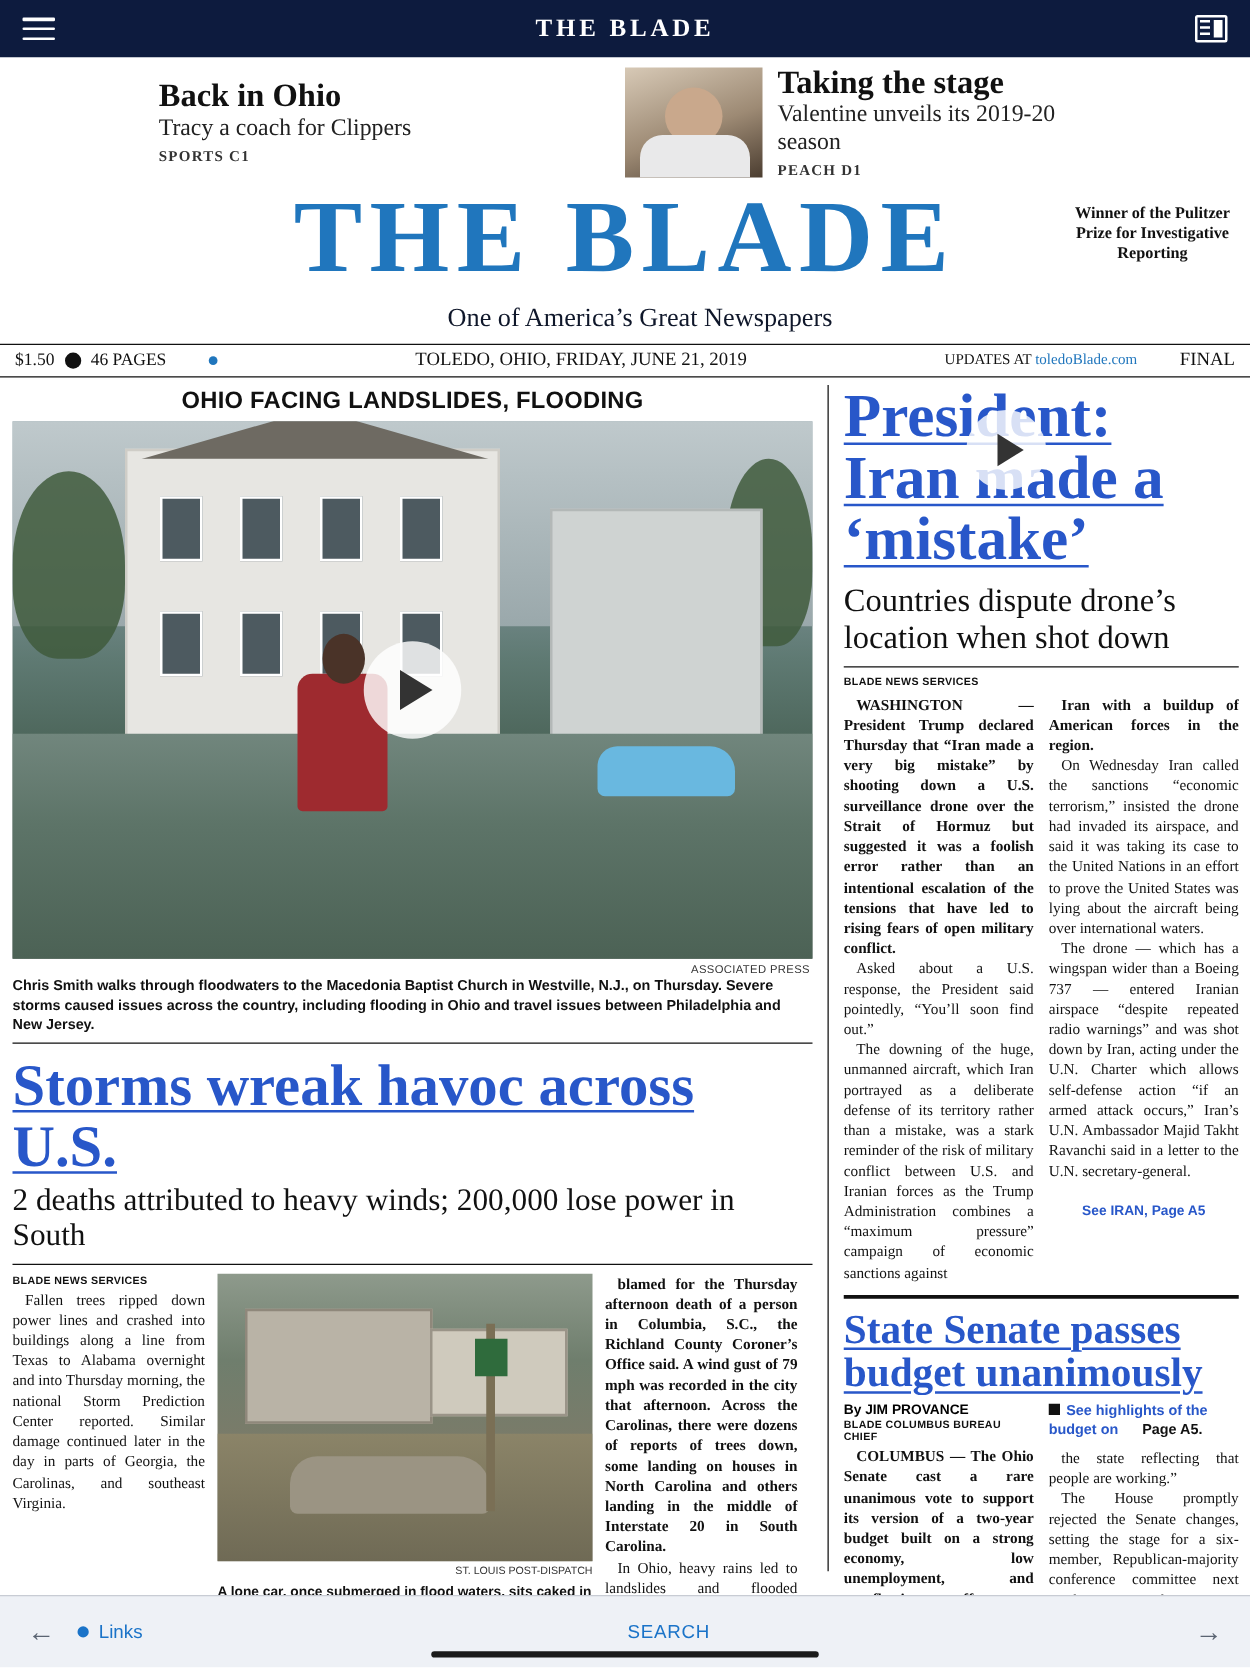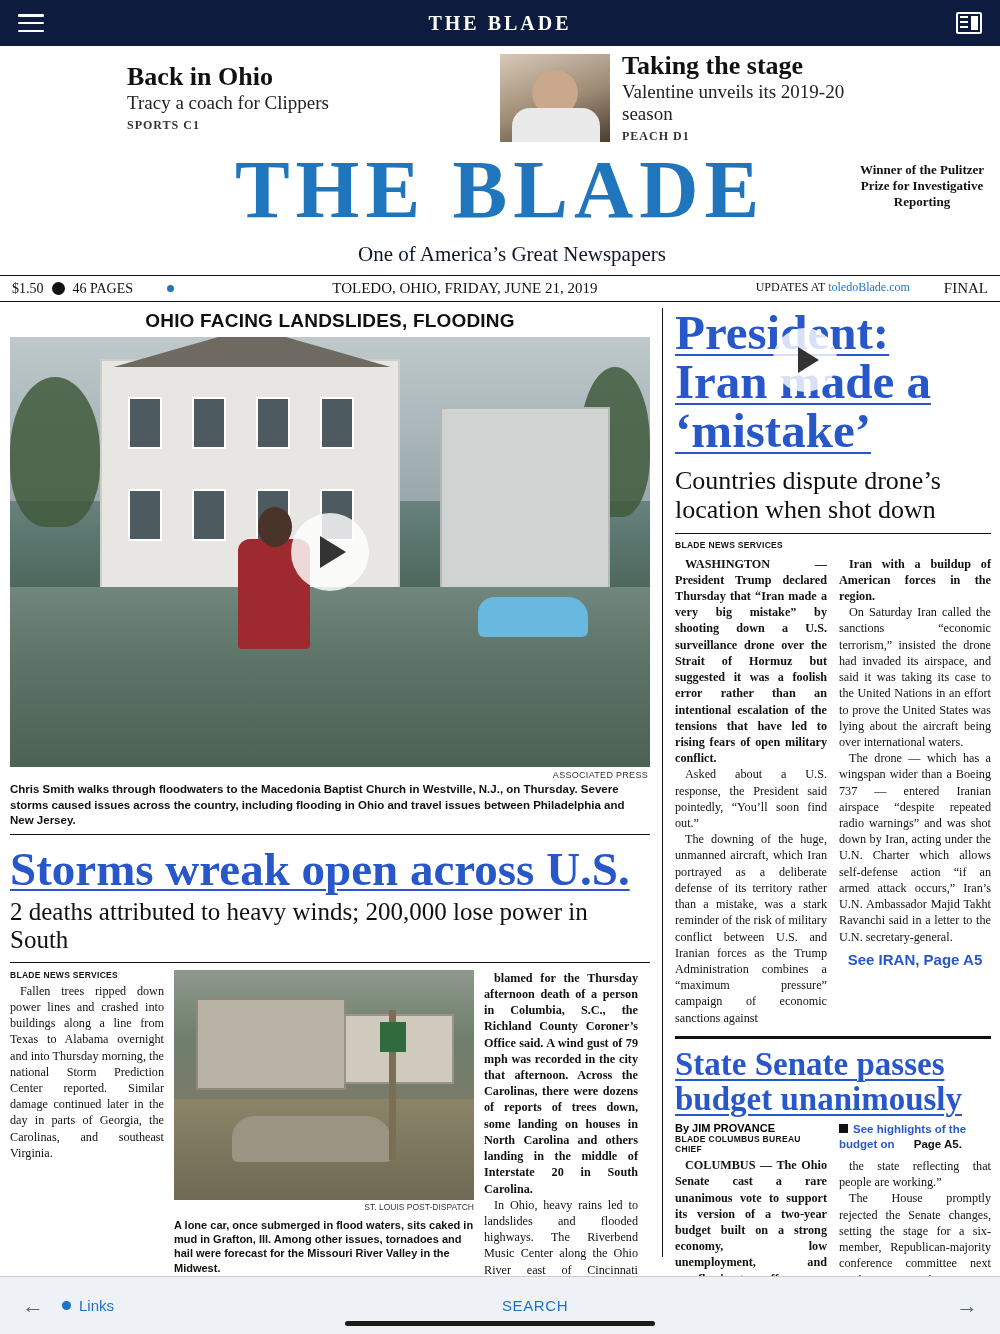--- a/index.html
+++ b/index.html
@@ -131,21 +131,21 @@
   }
   .main-deck { font-size: 25px; color:#111; line-height:1.12; padding-bottom: 8px; border-bottom: 1px solid #111; }
 
   .story-cols { display:flex; gap: 10px; margin-top: 7px; }
   .scol { width: 154px; flex: 0 0 154px; }
   .scol.wide { width: 300px; flex: 0 0 300px; }
   .byline { font-family:"Liberation Sans", sans-serif; font-size: 8.5px; font-weight:700; letter-spacing:.3px; color:#111; margin-bottom: 3px;}
   .txt { font-size: 12.2px; line-height: 1.33; color:#111; text-align: justify; }
   .txt p { text-indent: 10px; margin-bottom: 0; }
   .txt p.first { text-indent: 10px; font-weight: bold; }
-  .jump { color:#2857c9; font-family:"Liberation Sans", sans-serif; font-size: 15px; font-weight:700; text-align:center; margin-top:6px;}
+  .jump { color:#2857c9; font-family:"Liberation Sans", sans-serif; font-size: 11px; font-weight:700; text-align:center; margin-top:18px;}
   .inner-photo {
     width: 100%; height: 230px; position:relative; overflow:hidden;
     background: linear-gradient(180deg,#8e9a8c 0%,#6f7e6d 30%,#7b7b69 60%,#6b6754 100%);
   }
   .inner-photo .bldg { position:absolute; left: 22px; top: 28px; width: 150px; height: 92px; background:#b9b3a6; border:2px solid #8f887b;}
   .inner-photo .bldg2 { position:absolute; right: 20px; top: 44px; width: 110px; height: 70px; background:#cfcabd; border:2px solid #9a9488;}
   .inner-photo .flood { position:absolute; left:0; right:0; bottom:0; height: 44%; background: linear-gradient(180deg,#8b8468,#6f6a55);}
   .inner-photo .sedan { position:absolute; left: 58px; bottom: 38px; width: 160px; height: 46px; background:#9b9483; border-radius: 22px 26px 6px 6px;}
   .inner-photo .pole { position:absolute; left: 215px; top: 40px; width: 7px; height: 150px; background:#7a6f55;}
   .inner-photo .sign { position:absolute; left: 206px; top: 52px; width: 26px; height: 30px; background:#2f6b3c;}
@@ -272,21 +272,21 @@
           <div class="house2"></div>
           <div class="water"></div>
           <div class="car"></div>
           <div class="man-body"></div>
           <div class="man-head"></div>
           <div class="play-btn"></div>
         </div>
         <div class="credit">ASSOCIATED PRESS</div>
         <div class="photo-cap">Chris Smith walks through floodwaters to the Macedonia Baptist Church in Westville, N.J., on Thursday. Severe storms caused issues across the country, including flooding in Ohio and travel issues between Philadelphia and New Jersey.</div>
 
-        <div class="main-head">Storms wreak open across U.S.</div>
+        <div class="main-head">Storms wreak havoc across U.S.</div>
         <div class="main-deck">2 deaths attributed to heavy winds; 200,000 lose power in South</div>
 
         <div class="story-cols">
           <div class="scol">
             <div class="byline">BLADE NEWS SERVICES</div>
             <div class="txt">
               <p>Fallen trees ripped down power lines and crashed into buildings along a line from Texas to Alabama overnight and into Thursday morning, the national Storm Prediction Center reported. Similar damage continued later in the day in parts of Georgia, the Carolinas, and southeast Virginia.</p>
 
             </div>
           </div>
@@ -327,21 +327,21 @@
           <div class="rcol">
             <div class="txt">
               <p class="first">WASHINGTON — President Trump declared Thursday that “Iran made a very big mistake” by shooting down a U.S. surveillance drone over the Strait of Hormuz but suggested it was a foolish error rather than an intentional escalation of the tensions that have led to rising fears of open military conflict.</p>
               <p>Asked about a U.S. response, the President said pointedly, “You’ll soon find out.”</p>
               <p>The downing of the huge, unmanned aircraft, which Iran portrayed as a deliberate defense of its territory rather than a mistake, was a stark reminder of the risk of military conflict between U.S. and Iranian forces as the Trump Administration combines a “maximum pressure” campaign of economic sanctions against</p>
             </div>
           </div>
           <div class="rcol">
             <div class="txt">
               <p class="first">Iran with a buildup of American forces in the region.</p>
-              <p>On Saturday Iran called the sanctions “economic terrorism,” insisted the drone had invaded its airspace, and said it was taking its case to the United Nations in an effort to prove the United States was lying about the aircraft being over international waters.</p>
+              <p>On Wednesday Iran called the sanctions “economic terrorism,” insisted the drone had invaded its airspace, and said it was taking its case to the United Nations in an effort to prove the United States was lying about the aircraft being over international waters.</p>
               <p>The drone — which has a wingspan wider than a Boeing 737 — entered Iranian airspace “despite repeated radio warnings” and was shot down by Iran, acting under the U.N. Charter which allows self-defense action “if an armed attack occurs,” Iran’s U.N. Ambassador Majid Takht Ravanchi said in a letter to the U.N. secretary-general.</p>
             </div>
             <div class="jump">See IRAN, Page A5</div>
           </div>
         </div>
 
         <div class="hr-thick"></div>
 
         <div class="r-head2">State Senate passes budget unanimously</div>
 

